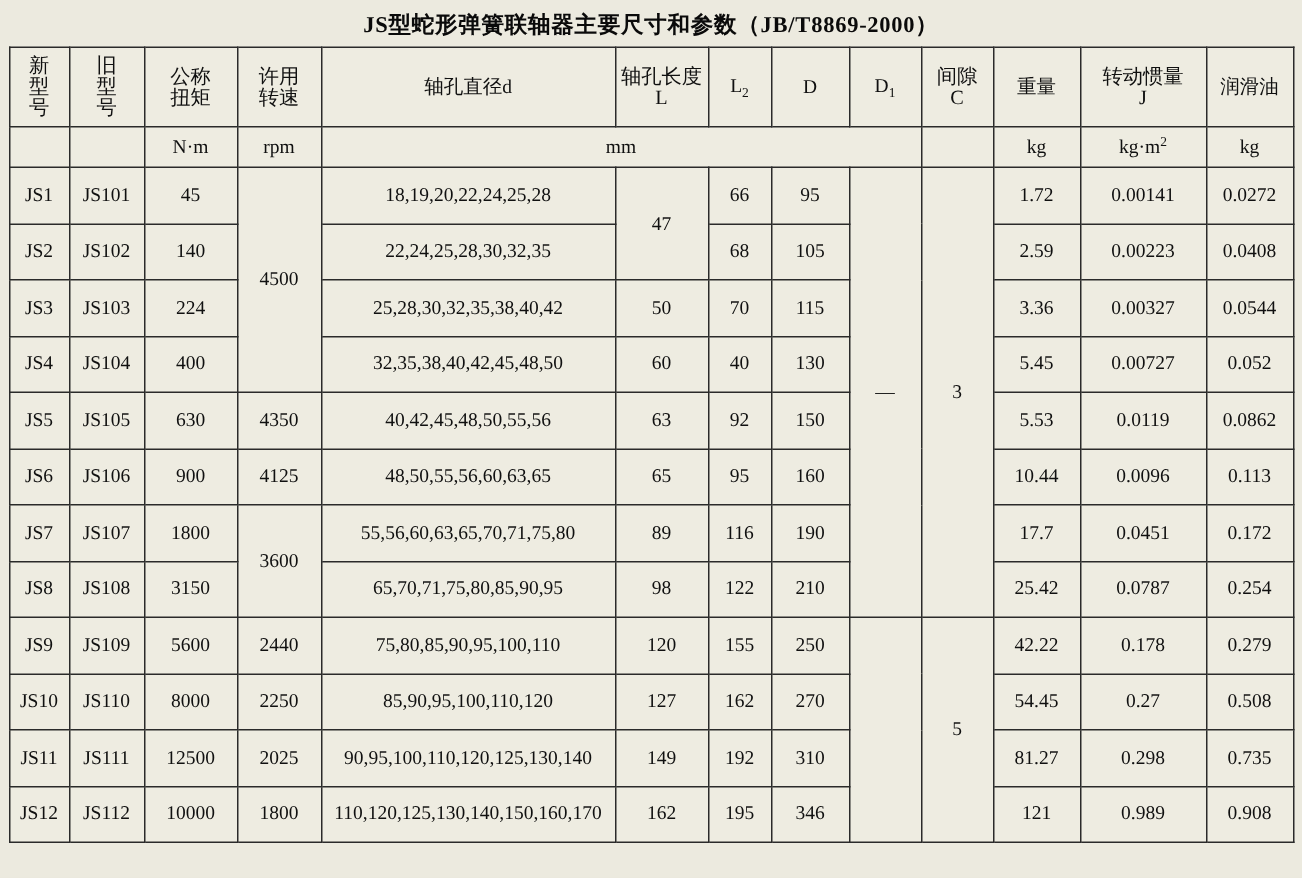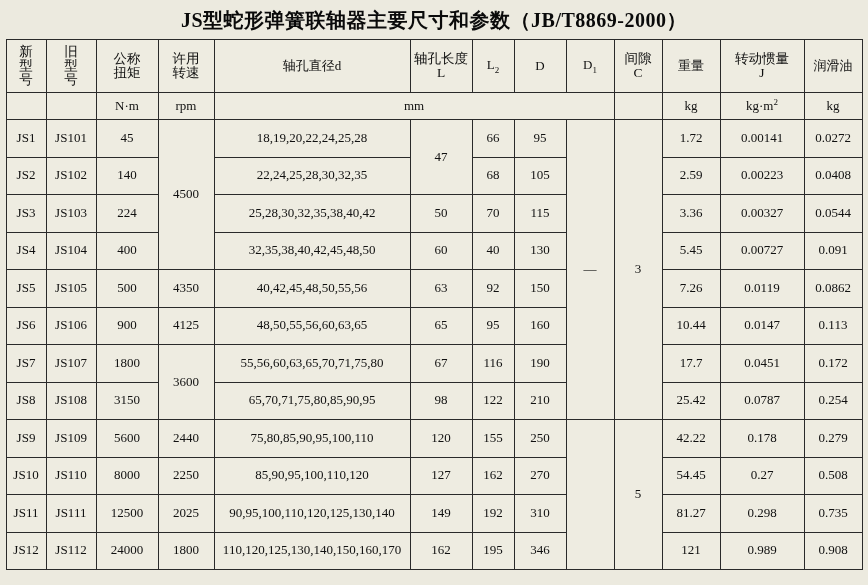--- a/index.html
+++ b/index.html
@@ -15,21 +15,21 @@
     overflow: hidden;
   }
   #page {
     position: relative;
     width: 868px;
     height: 585px;
     background: #eceadf;
   }
   .title {
     text-align: center;
-    font-size: 20px;
+    font-size: 15px;
     font-weight: bold;
     letter-spacing: 0.5px;
     padding-top: 7px;
     padding-bottom: 5px;
     color: #0a0a0a;
     font-family: "Liberation Serif", serif;
   }
   table.main {
     border-collapse: collapse;
     width: 856px;
@@ -214,58 +214,58 @@
       <tr class="row">
         <td class="model">JS4</td>
         <td class="model">JS104</td>
         <td>400</td>
         <td class="bore">32,35,38,40,42,45,48,50</td>
         <td>60</td>
         <td>40</td>
         <td>130</td>
         <td>5.45</td>
         <td>0.00727</td>
-        <td>0.091</td>
+        <td>0.052</td>
       </tr>
 
       <tr class="row">
         <td class="model">JS5</td>
         <td class="model">JS105</td>
-        <td>500</td>
+        <td>630</td>
         <td>4350</td>
         <td class="bore">40,42,45,48,50,55,56</td>
         <td>63</td>
         <td>92</td>
         <td>150</td>
-        <td>7.26</td>
+        <td>5.53</td>
         <td>0.0119</td>
         <td>0.0862</td>
       </tr>
 
       <tr class="row">
         <td class="model">JS6</td>
         <td class="model">JS106</td>
         <td>900</td>
         <td>4125</td>
         <td class="bore">48,50,55,56,60,63,65</td>
         <td>65</td>
         <td>95</td>
         <td>160</td>
         <td>10.44</td>
-        <td>0.0147</td>
+        <td>0.0096</td>
         <td>0.113</td>
       </tr>
 
       <tr class="row">
         <td class="model">JS7</td>
         <td class="model">JS107</td>
         <td>1800</td>
         <td rowspan="2">3600</td>
         <td class="bore">55,56,60,63,65,70,71,75,80</td>
-        <td>67</td>
+        <td>89</td>
         <td>116</td>
         <td>190</td>
         <td>17.7</td>
         <td>0.0451</td>
         <td>0.172</td>
       </tr>
 
       <tr class="row">
         <td class="model">JS8</td>
         <td class="model">JS108</td>
@@ -319,21 +319,21 @@
         <td>192</td>
         <td>310</td>
         <td>81.27</td>
         <td>0.298</td>
         <td>0.735</td>
       </tr>
 
       <tr class="row">
         <td class="model">JS12</td>
         <td class="model">JS112</td>
-        <td>24000</td>
+        <td>10000</td>
         <td>1800</td>
         <td class="bore">110,120,125,130,140,150,160,170</td>
         <td>162</td>
         <td>195</td>
         <td>346</td>
         <td>121</td>
         <td>0.989</td>
         <td>0.908</td>
       </tr>
     </tbody>

